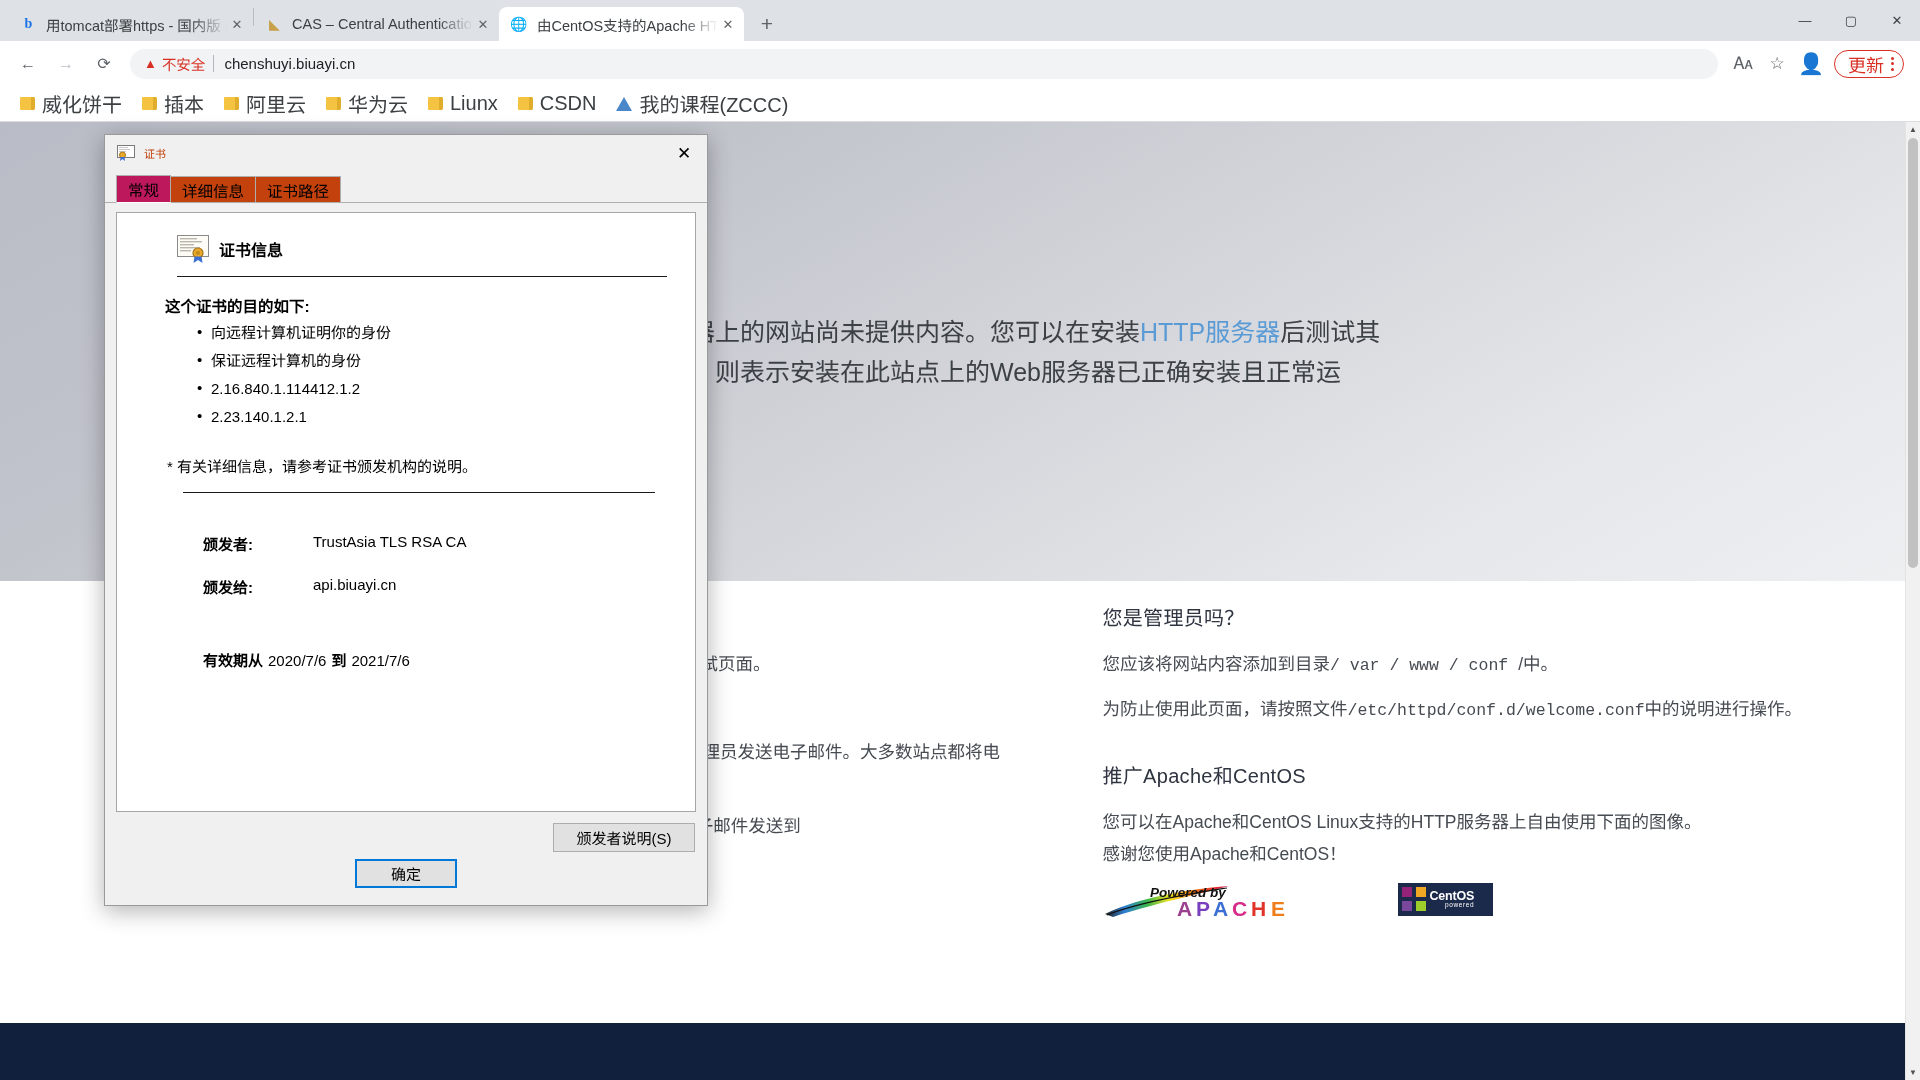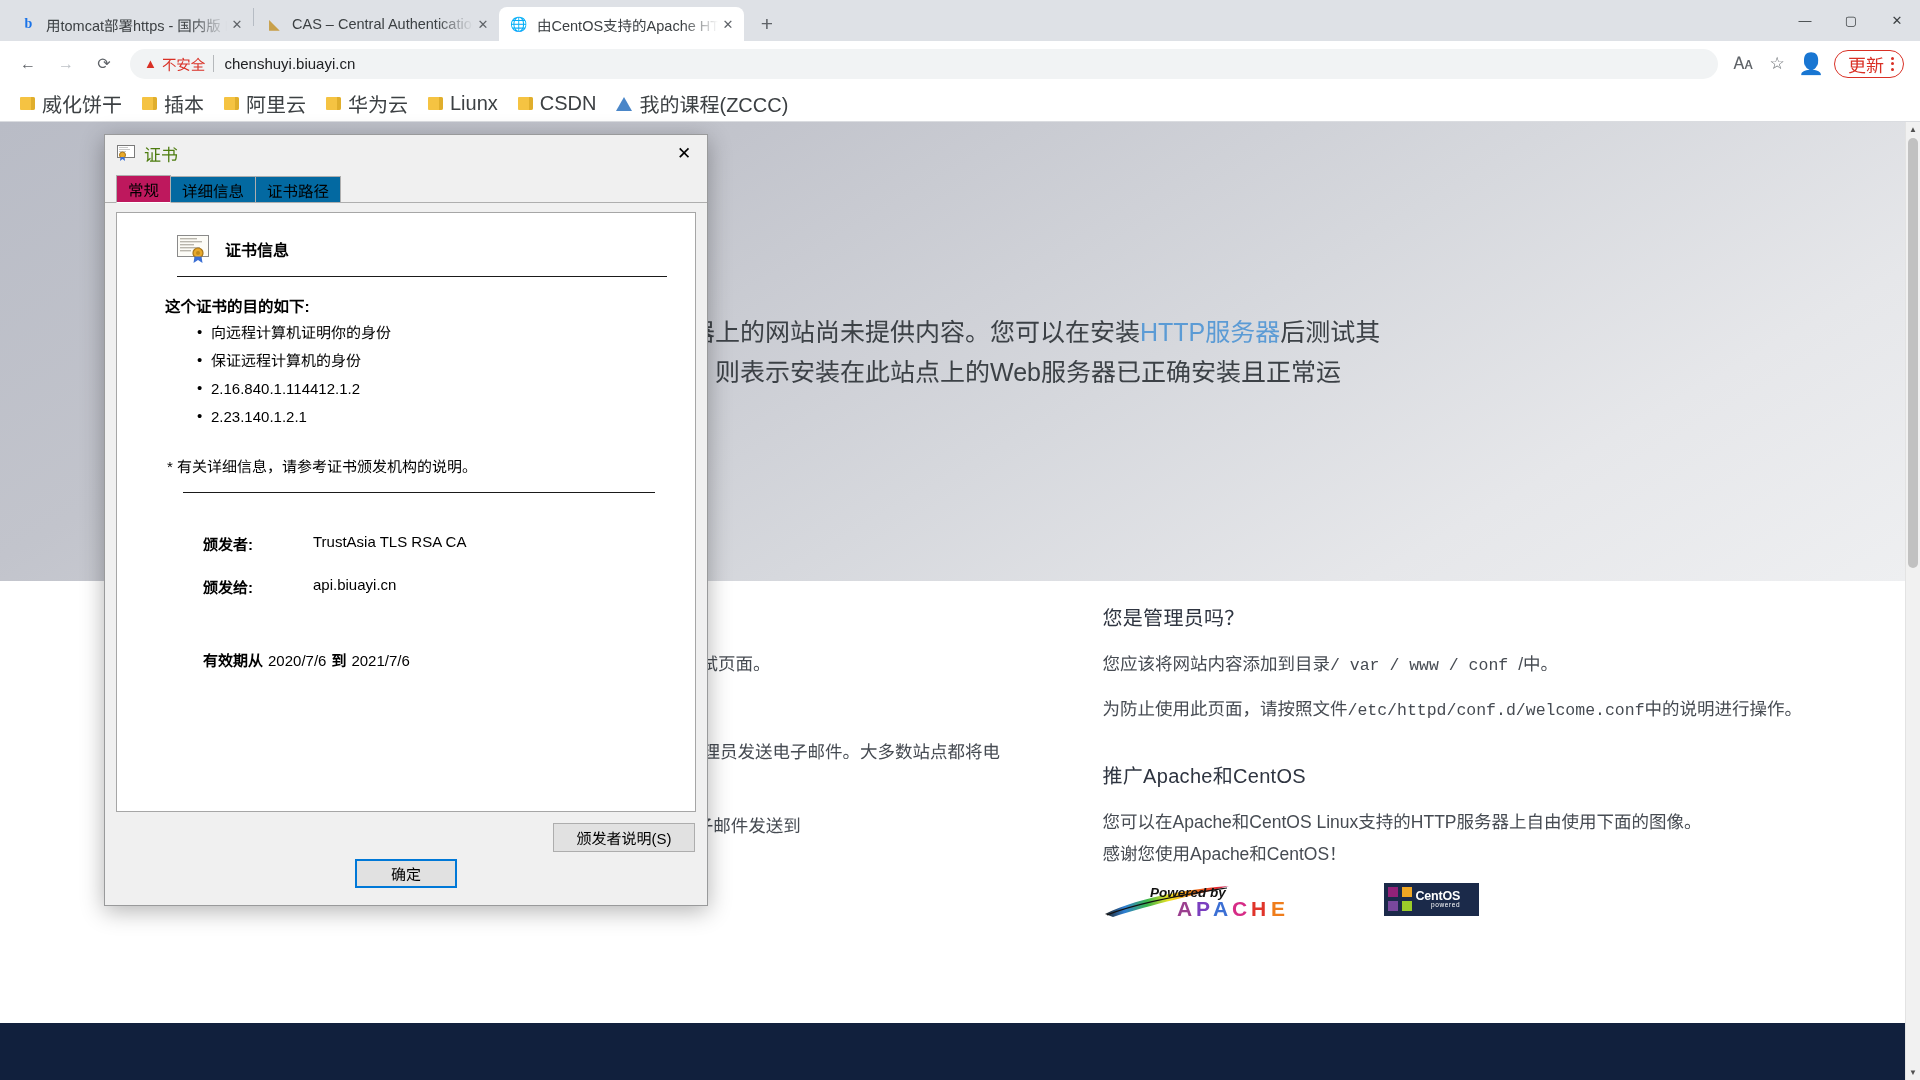--- a/index.html
+++ b/index.html
@@ -165,21 +165,21 @@
     margin-bottom: 18px; letter-spacing: .3px;
   }
   .col p {
     font-size: 17.5px; line-height: 1.72; color: #464b52;
     margin-bottom: 14px;
   }
   .col code, .mono {
     font-family: "Liberation Mono", "DejaVu Sans Mono", monospace;
     font-size: 16.5px; color: #464b52;
   }
-  .badges { display: flex; gap: 22px; align-items: flex-end; }
+  .badges { display: flex; gap: 36px; align-items: flex-end; }
 
   
   .apache-badge { width: 259px; height: 32px; position: relative; }
   
   .centos-badge {
     width: 95px; height: 33px; background: #1b2a4a;
     position: relative; display: flex; align-items: center; gap: 4px;
     padding-left: 4px;
   }
   .centos-sq { width: 24px; height: 24px; position: relative; }
@@ -221,56 +221,56 @@
     box-shadow: 0 5px 22px rgba(0,0,0,0.30);
     font-size: 15px; color: #000;
   }
   .dlg-title {
     height: 36px; display: flex; align-items: center;
     padding: 0 0 0 12px; background: #f0f0f0;
   }
   .dlg-title .cert-ico {
     width: 18px; height: 16px; margin-right: 9px; position: relative; flex: 0 0 18px;
   }
-  .dlg-title .ttxt { flex: 1 1 auto; font-size: 17px; color: #4d7c0f; }
+  .dlg-title .ttxt { flex: 1 1 auto; font-size: 11px; color: #c2410c; }
   .dlg-title .xbtn {
     width: 46px; height: 36px; display: flex; align-items: center; justify-content: center;
     font-size: 17px; color: #000;
   }
 
   .tabs {
     display: flex; align-items: flex-end;
     padding-left: 11px; height: 28px;
     border-bottom: 1px solid #aeaeae;
     margin-top: 4px;
   }
   .dtab {
     height: 26px; padding: 0 11px;
     display: flex; align-items: center;
     font-size: 15.5px; color: #000;
     border: 1px solid #aeaeae; border-bottom: none;
-    background: #0369a1; margin-right: -1px;
+    background: #c2410c; margin-right: -1px;
   }
   .dtab.active {
     background: #be185d; height: 28px;
     position: relative; z-index: 2;
     border-bottom: 1px solid #ffffff;
     margin-bottom: -1px;
   }
 
   .dlg-body {
     margin: 9px 11px 0 11px;
     height: 600px;
     background: #ffffff;
     border: 1px solid #a6a6a6;
     position: relative;
   }
   .panel { padding: 22px 28px 0 28px; }
   .certinfo-head {
-    display: flex; align-items: center; gap: 16px;
+    display: flex; align-items: center; gap: 10px;
     padding-left: 32px;
   }
   .certinfo-head .bigico { width: 32px; height: 28px; position: relative; flex: 0 0 32px; }
   .certinfo-head .label { font-size: 16px; font-weight: 700; }
   .hr { height: 1px; background: #1a1a1a; margin: 13px 0 0 32px; }
   .purpose-title { font-weight: 700; font-size: 15.5px; margin: 17px 0 6px 20px; }
   .purpose-list { list-style: none; margin: 0 0 0 52px; }
   .purpose-list li {
     position: relative; font-size: 15px; line-height: 1.47; padding-left: 14px; margin-bottom: 6px;
   }

